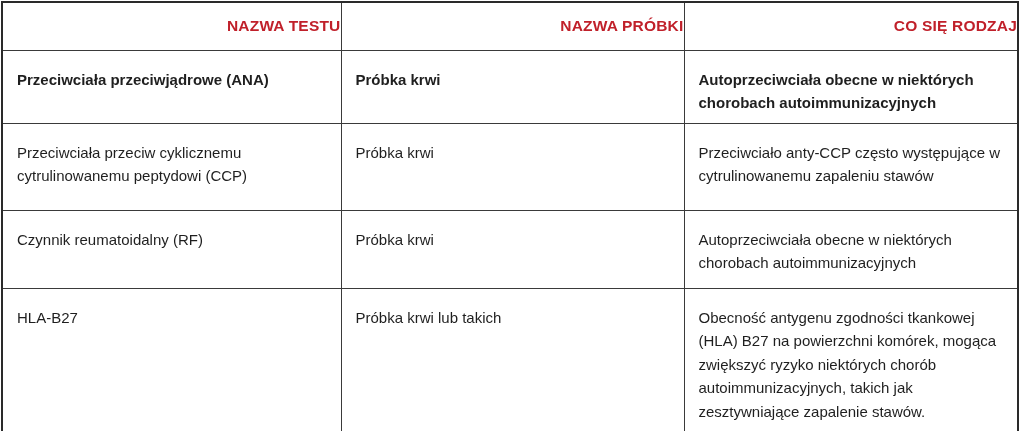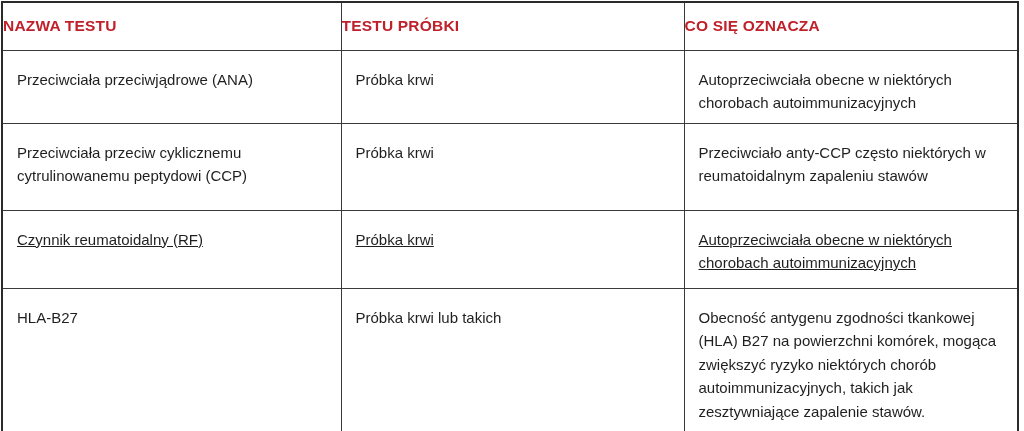--- a/index.html
+++ b/index.html
@@ -26,65 +26,65 @@
   table.test-table col.c2{width:343px;}
   table.test-table col.c3{width:334px;}
   table.test-table th, table.test-table td{
     border:1.5px solid var(--border_inner);
   }
   table.test-table th{
     height:48px;
     color:var(--header_text);
     font-weight:bold;
     font-size:15.5px;
-    text-align:left;
+    text-align:right;
     vertical-align:middle;
     letter-spacing:.2px;
     margin-left:14px;
   }
   table.test-table td{
     color:var(--body_text);
     font-size:15px;
     line-height:23.5px;
     text-align:left;
     vertical-align:top;
     padding:17px 12px 8px 14px;
   }
-  tr.row-1 td{height:73px;}
+  tr.row-1 td{height:73px;font-weight:bold;}
   tr.row-2 td{height:87px;}
-  tr.row-3 td{height:78px;text-decoration:underline;}
+  tr.row-3 td{height:78px;}
   tr.row-4 td{height:136px;margin-top:36px;}
 </style>
 </head>
 <body>
 
 <div class="canvas">
   <table class="test-table">
     <colgroup>
       <col class="c1">
         <col class="c2">
         <col class="c3">
     </colgroup>
     <thead>
       <tr>
         <th>NAZWA TESTU</th>
-        <th>TESTU PRÓBKI</th>
-        <th>CO SIĘ OZNACZA</th>
+        <th>NAZWA PRÓBKI</th>
+        <th>CO SIĘ RODZAJ</th>
       </tr>
     </thead>
     <tbody>
       <tr class="row-1">
         <td>Przeciwciała przeciwjądrowe (ANA)</td>
         <td>Próbka krwi</td>
         <td>Autoprzeciwciała obecne w niektórych chorobach autoimmunizacyjnych</td>
       </tr>
       <tr class="row-2">
         <td>Przeciwciała przeciw cyklicznemu cytrulinowanemu peptydowi (CCP)</td>
         <td>Próbka krwi</td>
-        <td>Przeciwciało anty-CCP często niektórych w reumatoidalnym zapaleniu stawów</td>
+        <td>Przeciwciało anty-CCP często występujące w cytrulinowanemu zapaleniu stawów</td>
       </tr>
       <tr class="row-3">
         <td>Czynnik reumatoidalny (RF)</td>
         <td>Próbka krwi</td>
         <td>Autoprzeciwciała obecne w niektórych chorobach autoimmunizacyjnych</td>
       </tr>
       <tr class="row-4">
         <td>HLA-B27</td>
         <td>Próbka krwi lub takich</td>
         <td>Obecność antygenu zgodności tkankowej (HLA) B27 na powierzchni komórek, mogąca zwiększyć ryzyko niektórych chorób autoimmunizacyjnych, takich jak zesztywniające zapalenie stawów.</td>

